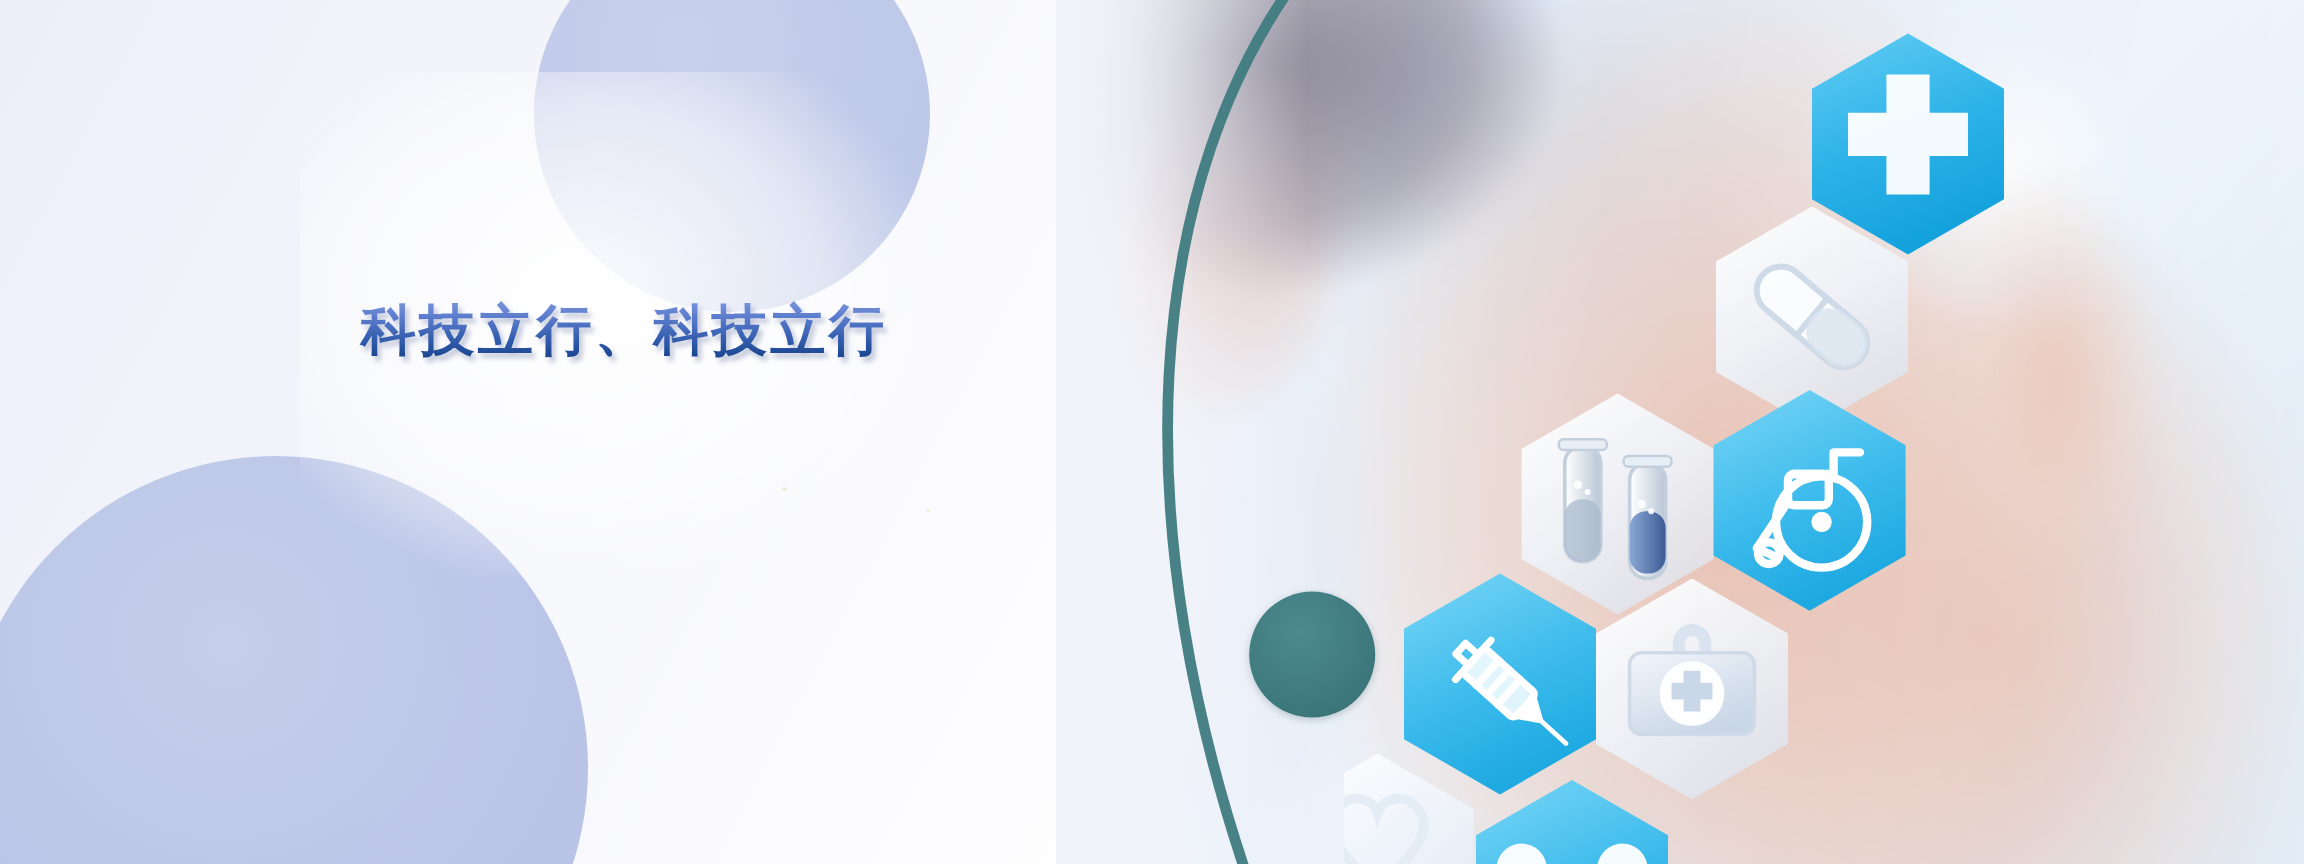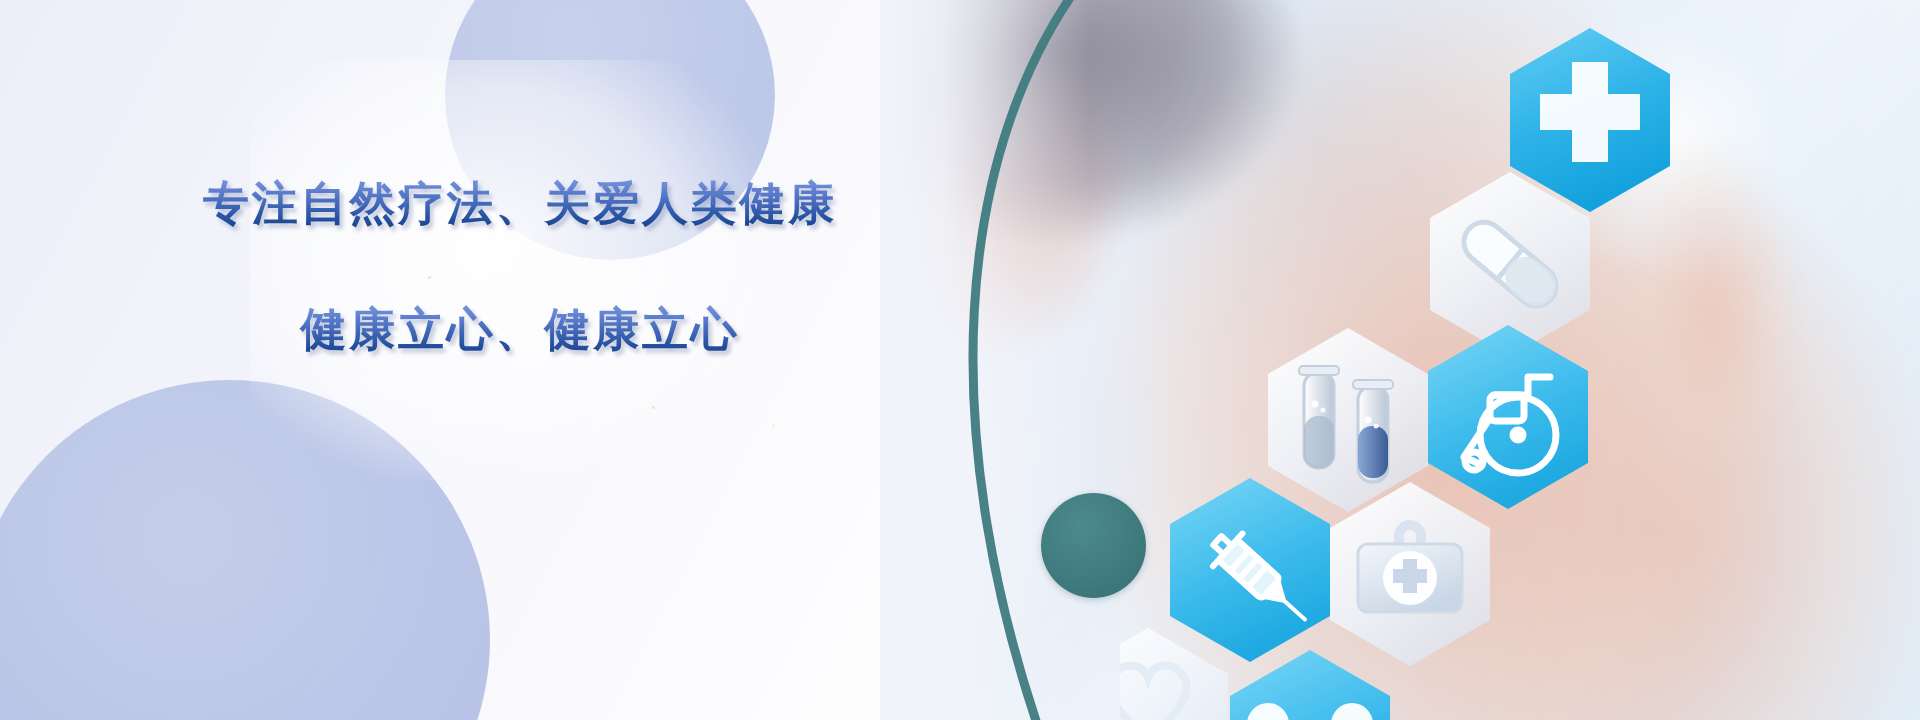--- a/index.html
+++ b/index.html
@@ -109,22 +109,21 @@
 
   <div class="blob" id="blob-top"></div>
   <div class="blob" id="blob-bottom"></div>
   <div id="blob-wash"></div>
 
   <div class="speck" style="left:428px;top:276px;"></div>
   <div class="speck" style="left:652px;top:406px;"></div>
   <div class="speck" style="left:772px;top:424px;opacity:.3;"></div>
 
   <div id="headline">
-    <div class="hl-line" id="hl-line-1">专注自然疗法、关爱人类健康</div>
-    <div class="hl-line" id="hl-line-2">健康立心、健康立心</div>
+    <div class="hl-line" id="hl-line-2">科技立行、科技立行</div>
   </div>
 
   <div id="photo-panel">
     <div id="photo-bg"></div>
     <div id="photo-sheen"></div>
     <div id="photo-fade-left"></div>
   </div>
 
   <div id="cross-glow"></div>
   <div id="finger-hint"></div>

